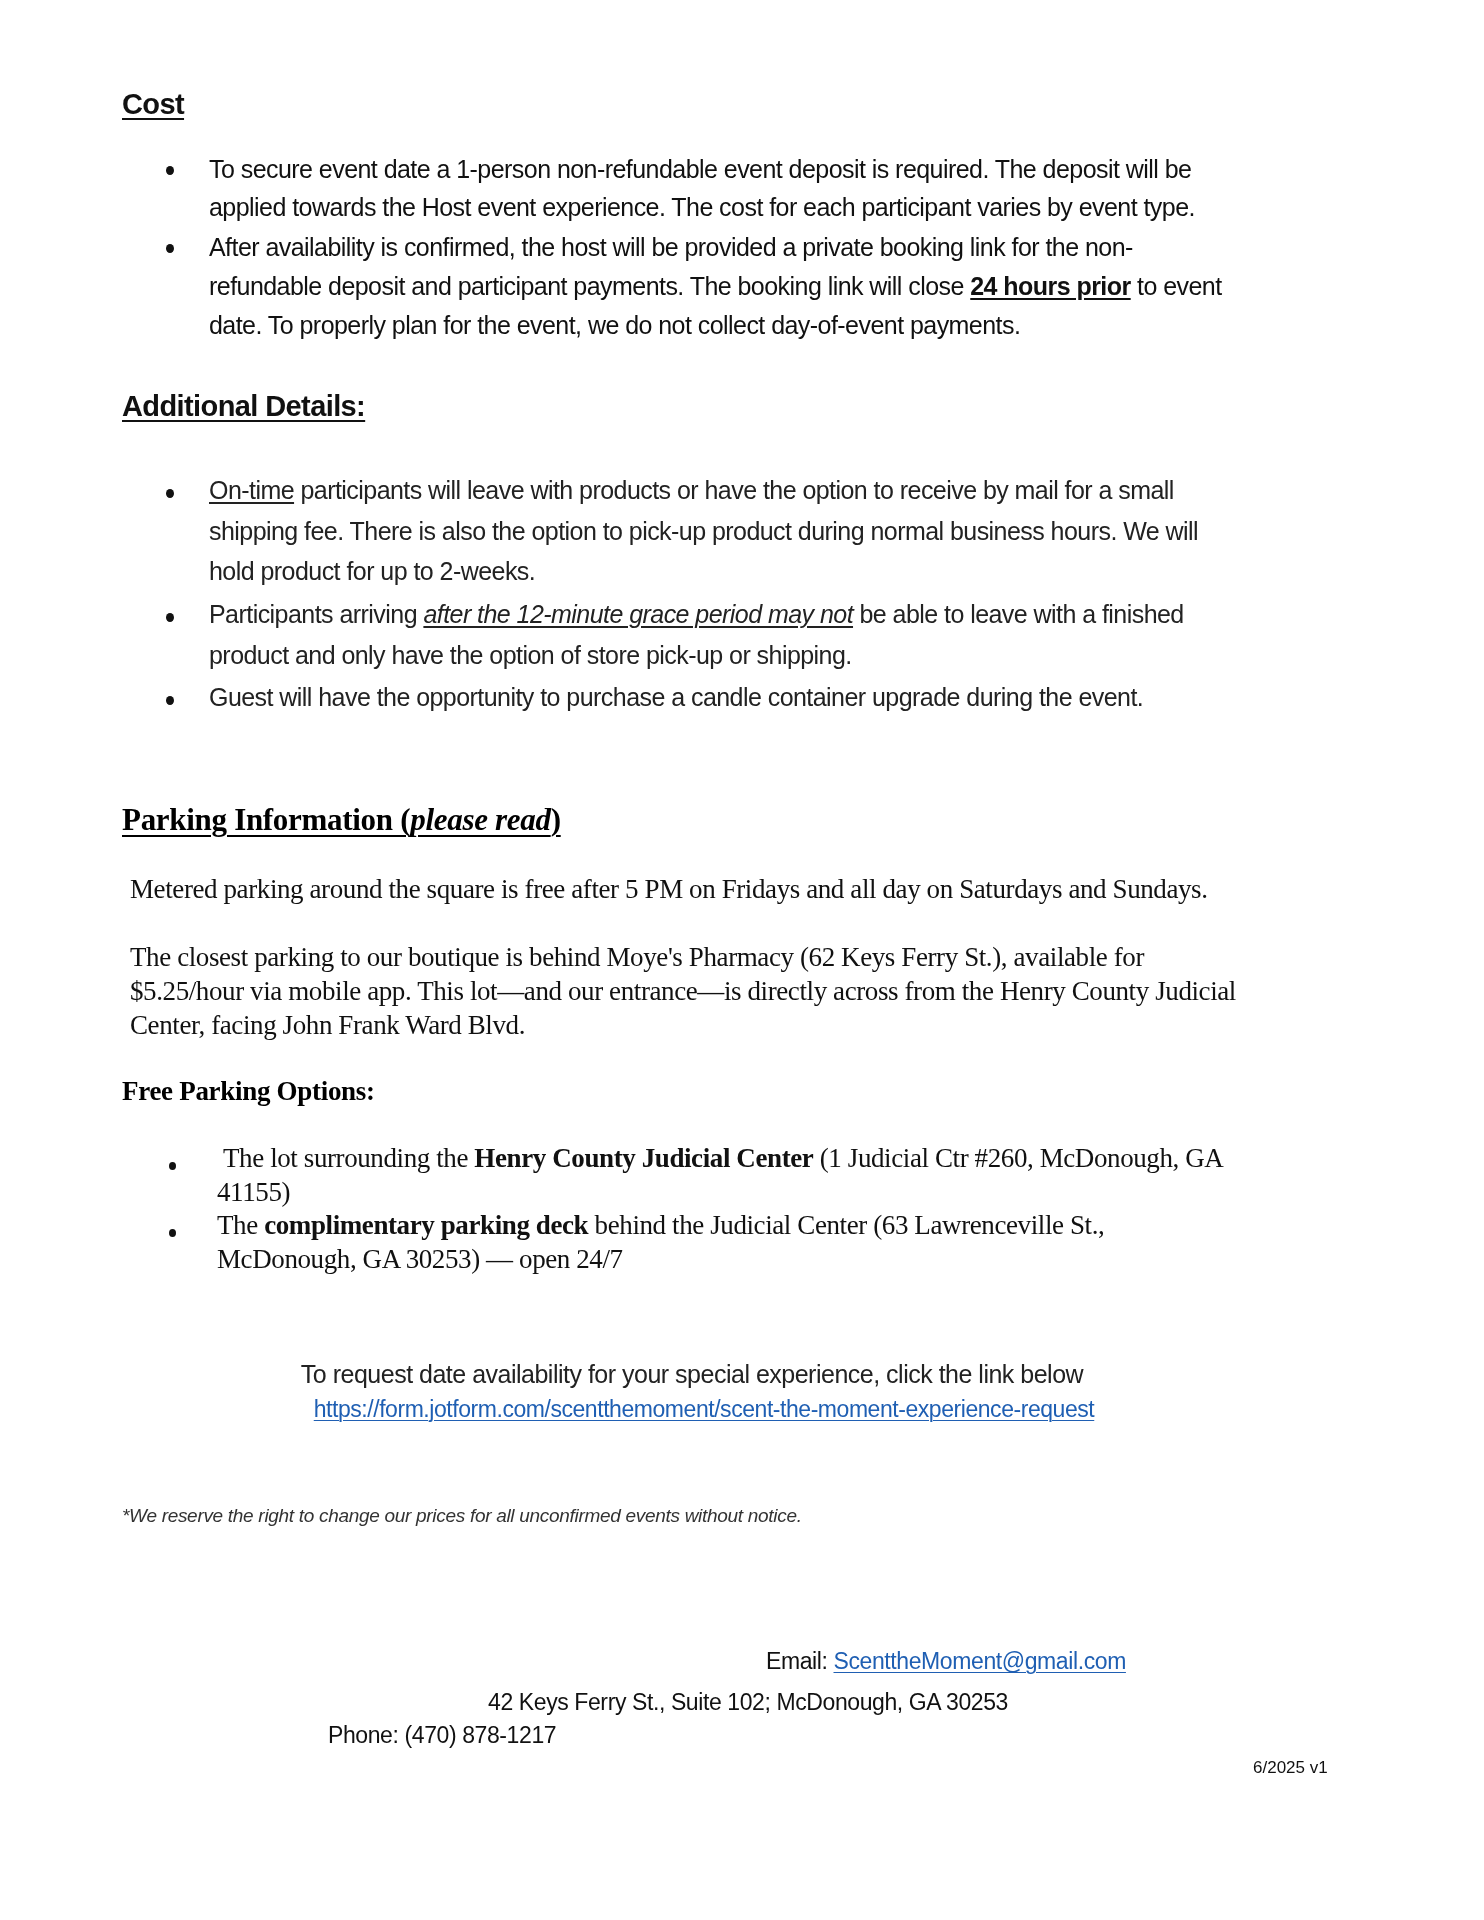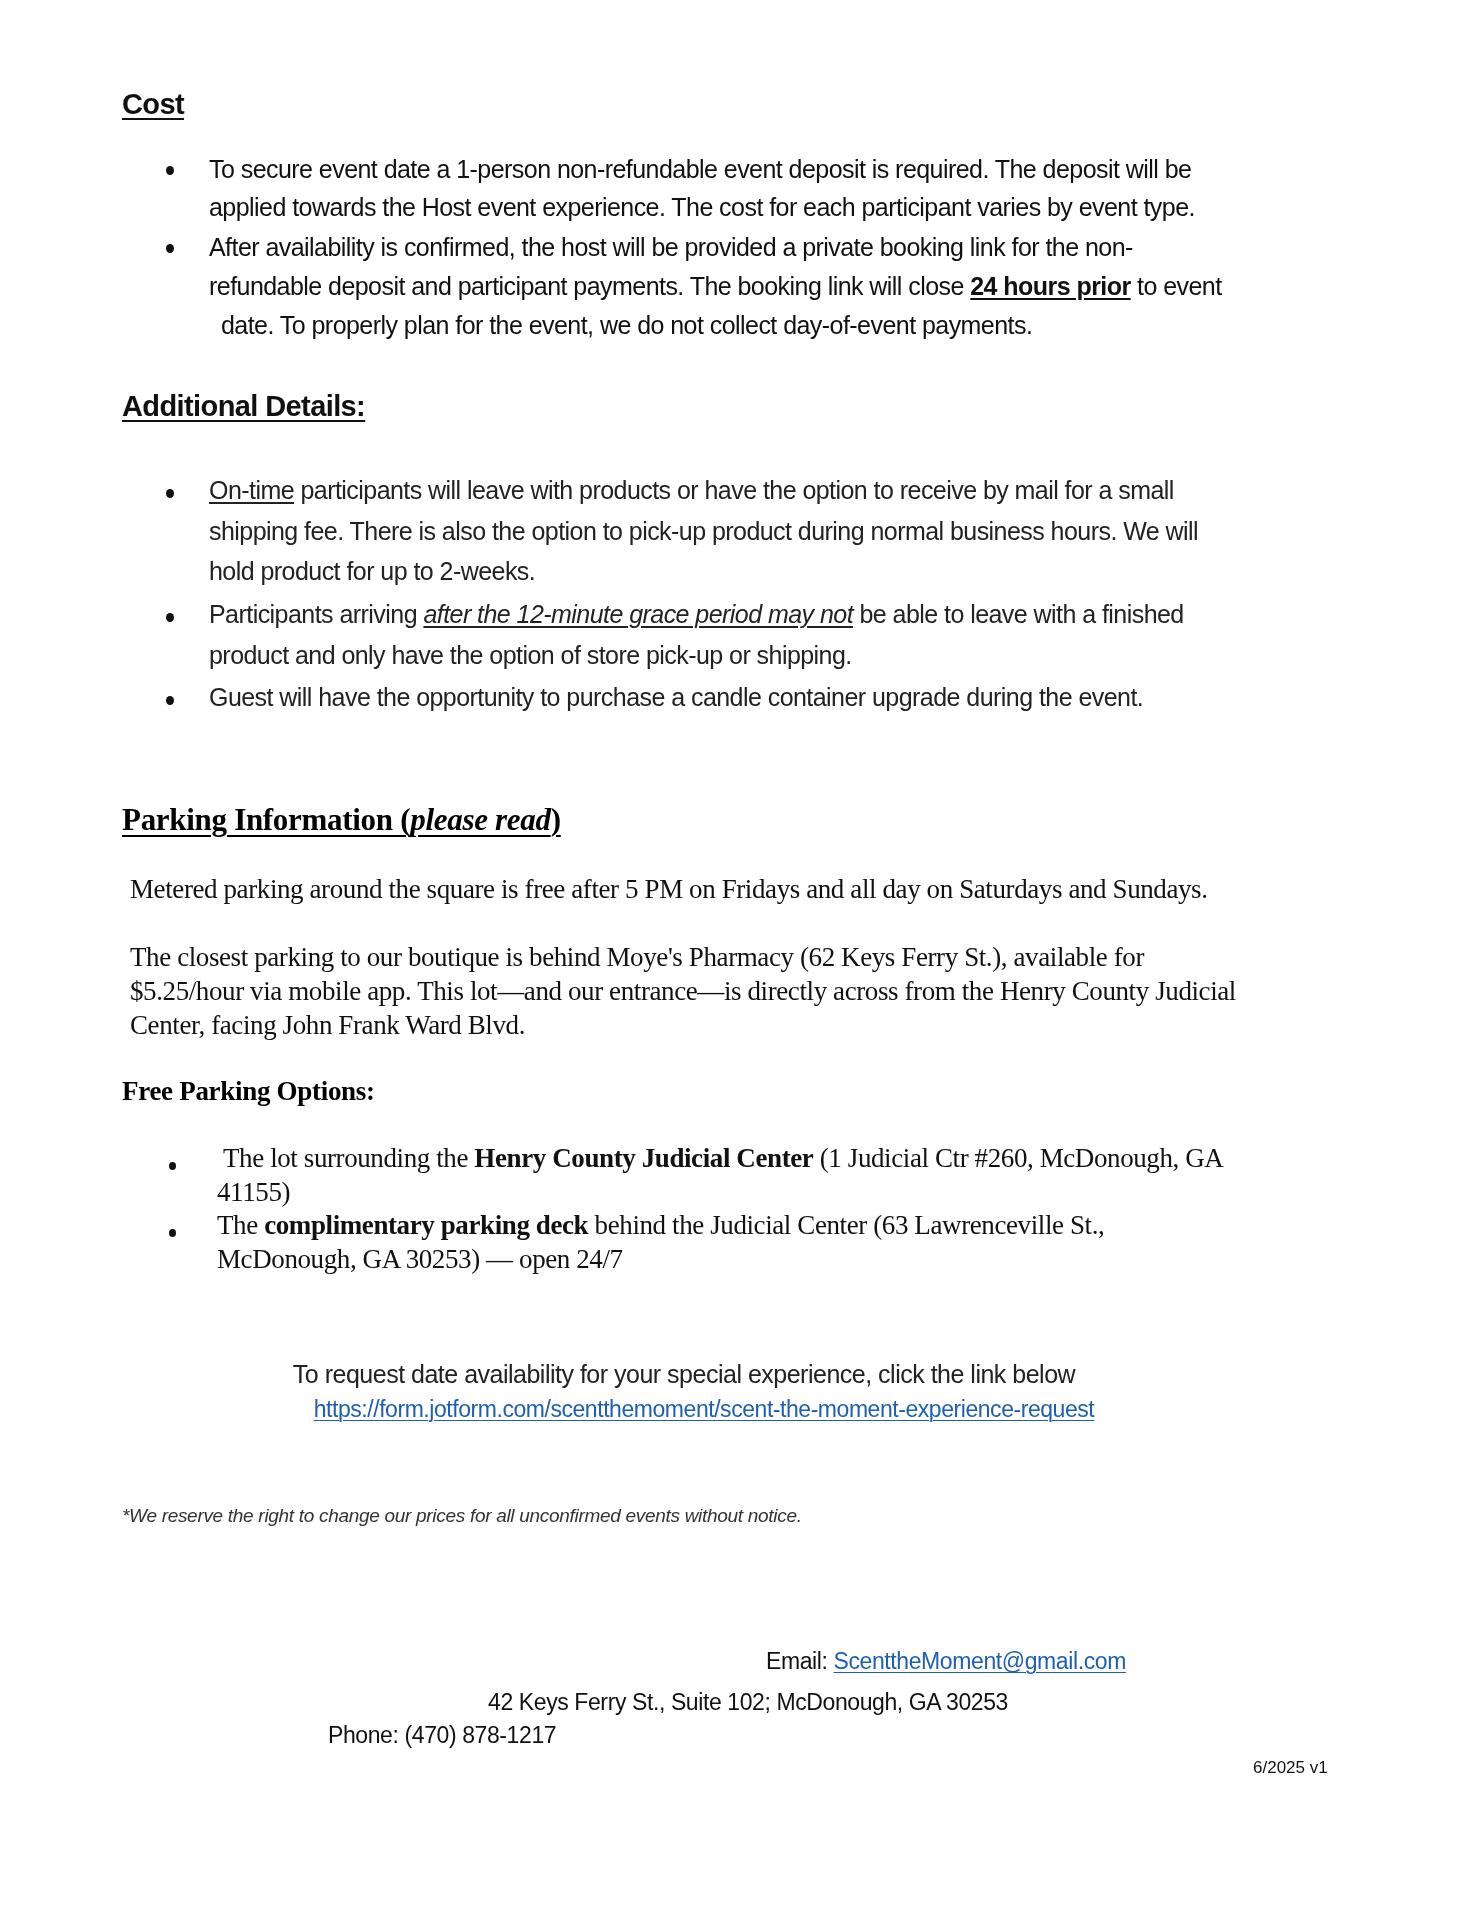--- a/index.html
+++ b/index.html
@@ -38,21 +38,21 @@
 
   <div class="bullet" style="left:166px; top:166px;"></div>
   <div class="abs sans b-sans" style="left:209px; top:155px;">To secure event date a 1-person non-refundable event deposit is required.  The deposit will be</div>
   <div class="abs sans b-sans" style="left:209px; top:193px;">applied towards the Host event experience. The cost for each participant varies by event type.</div>
 
   <div class="bullet" style="left:166px; top:244px;"></div>
   <div class="abs sans b-sans" style="left:209px; top:233px;">After availability is confirmed, the host will be provided a private booking link for the non-</div>
   <div class="abs sans b-sans" style="left:209px; top:272px;">
     <span>refundable deposit and participant payments. The booking link will close </span><b><u>24 hours prior</u></b><span> to event</span>
   </div>
-  <div class="abs sans b-sans" style="left:209px; top:311px;margin-left:12px;">date. To properly plan for the event, we do not collect day-of-event payments.</div>
+  <div class="abs sans b-sans" style="left:209px; top:311px;">date. To properly plan for the event, we do not collect day-of-event payments.</div>
 
   <div class="abs sans h-sans" style="left:122px; top:390px;">Additional Details:</div>
 
   <div class="bullet" style="left:166px; top:489px;"></div>
   <div class="abs sans b-sans gray" style="left:209px; top:476px;">
     <u>On-time</u><span> participants will leave with products or have the option to receive by mail for a small</span>
   </div>
   <div class="abs sans b-sans gray" style="left:209px; top:517px;">shipping fee. There is also the option to pick-up product during normal business hours.  We will</div>
   <div class="abs sans b-sans gray" style="left:209px; top:557px;">hold product for up to 2-weeks.</div>
 
@@ -82,21 +82,21 @@
     <span>The lot surrounding the </span><b>Henry County Judicial Center</b><span> (1 Judicial Ctr #260, McDonough, GA</span>
   </div>
   <div class="abs serif p-serif" style="left:209px; top:1177px;">41155)</div>
 
   <div class="bullet-s" style="left:169px; top:1229px;"></div>
   <div class="abs serif p-serif" style="left:209px; top:1210px;">
     <span>The </span><b>complimentary parking deck</b><span> behind the Judicial Center (63 Lawrenceville St.,</span>
   </div>
   <div class="abs serif p-serif" style="left:209px; top:1244px;">McDonough, GA 30253) — open 24/7</div>
 
-  <div class="abs sans center" style="left:0; width:1368px; top:1360px; font-size:25px; color:#222; letter-spacing:-0.5px;">To request date availability for your special experience, click the link below</div>
+  <div class="abs sans center" style="left:8px; width:1368px; top:1360px; font-size:25px; color:#222; letter-spacing:-0.5px;">To request date availability for your special experience, click the link below</div>
   <div class="abs sans center" style="left:0; width:1408px; top:1396px; font-size:23px; letter-spacing:-0.45px;">
     <a class="link" href="#">https://form.jotform.com/scentthemoment/scent-the-moment-experience-request</a>
   </div>
 
   <div class="abs sans foot-note" style="left:122px; top:1505px;">*We reserve the right to change our prices for all unconfirmed events without notice.</div>
 
   <div class="abs sans foot" style="left:0; width:1484px; top:1689px; text-align:center; padding-left:6px;">42 Keys Ferry St., Suite 102; McDonough, GA 30253</div>
   <div class="abs sans foot" style="left:328px; top:1722px;">Phone: (470) 878-1217</div>
   <div class="abs sans foot" style="left:766px; top:1648px;">
     <span>Email: </span><a class="link" href="#">ScenttheMoment@gmail.com</a>

